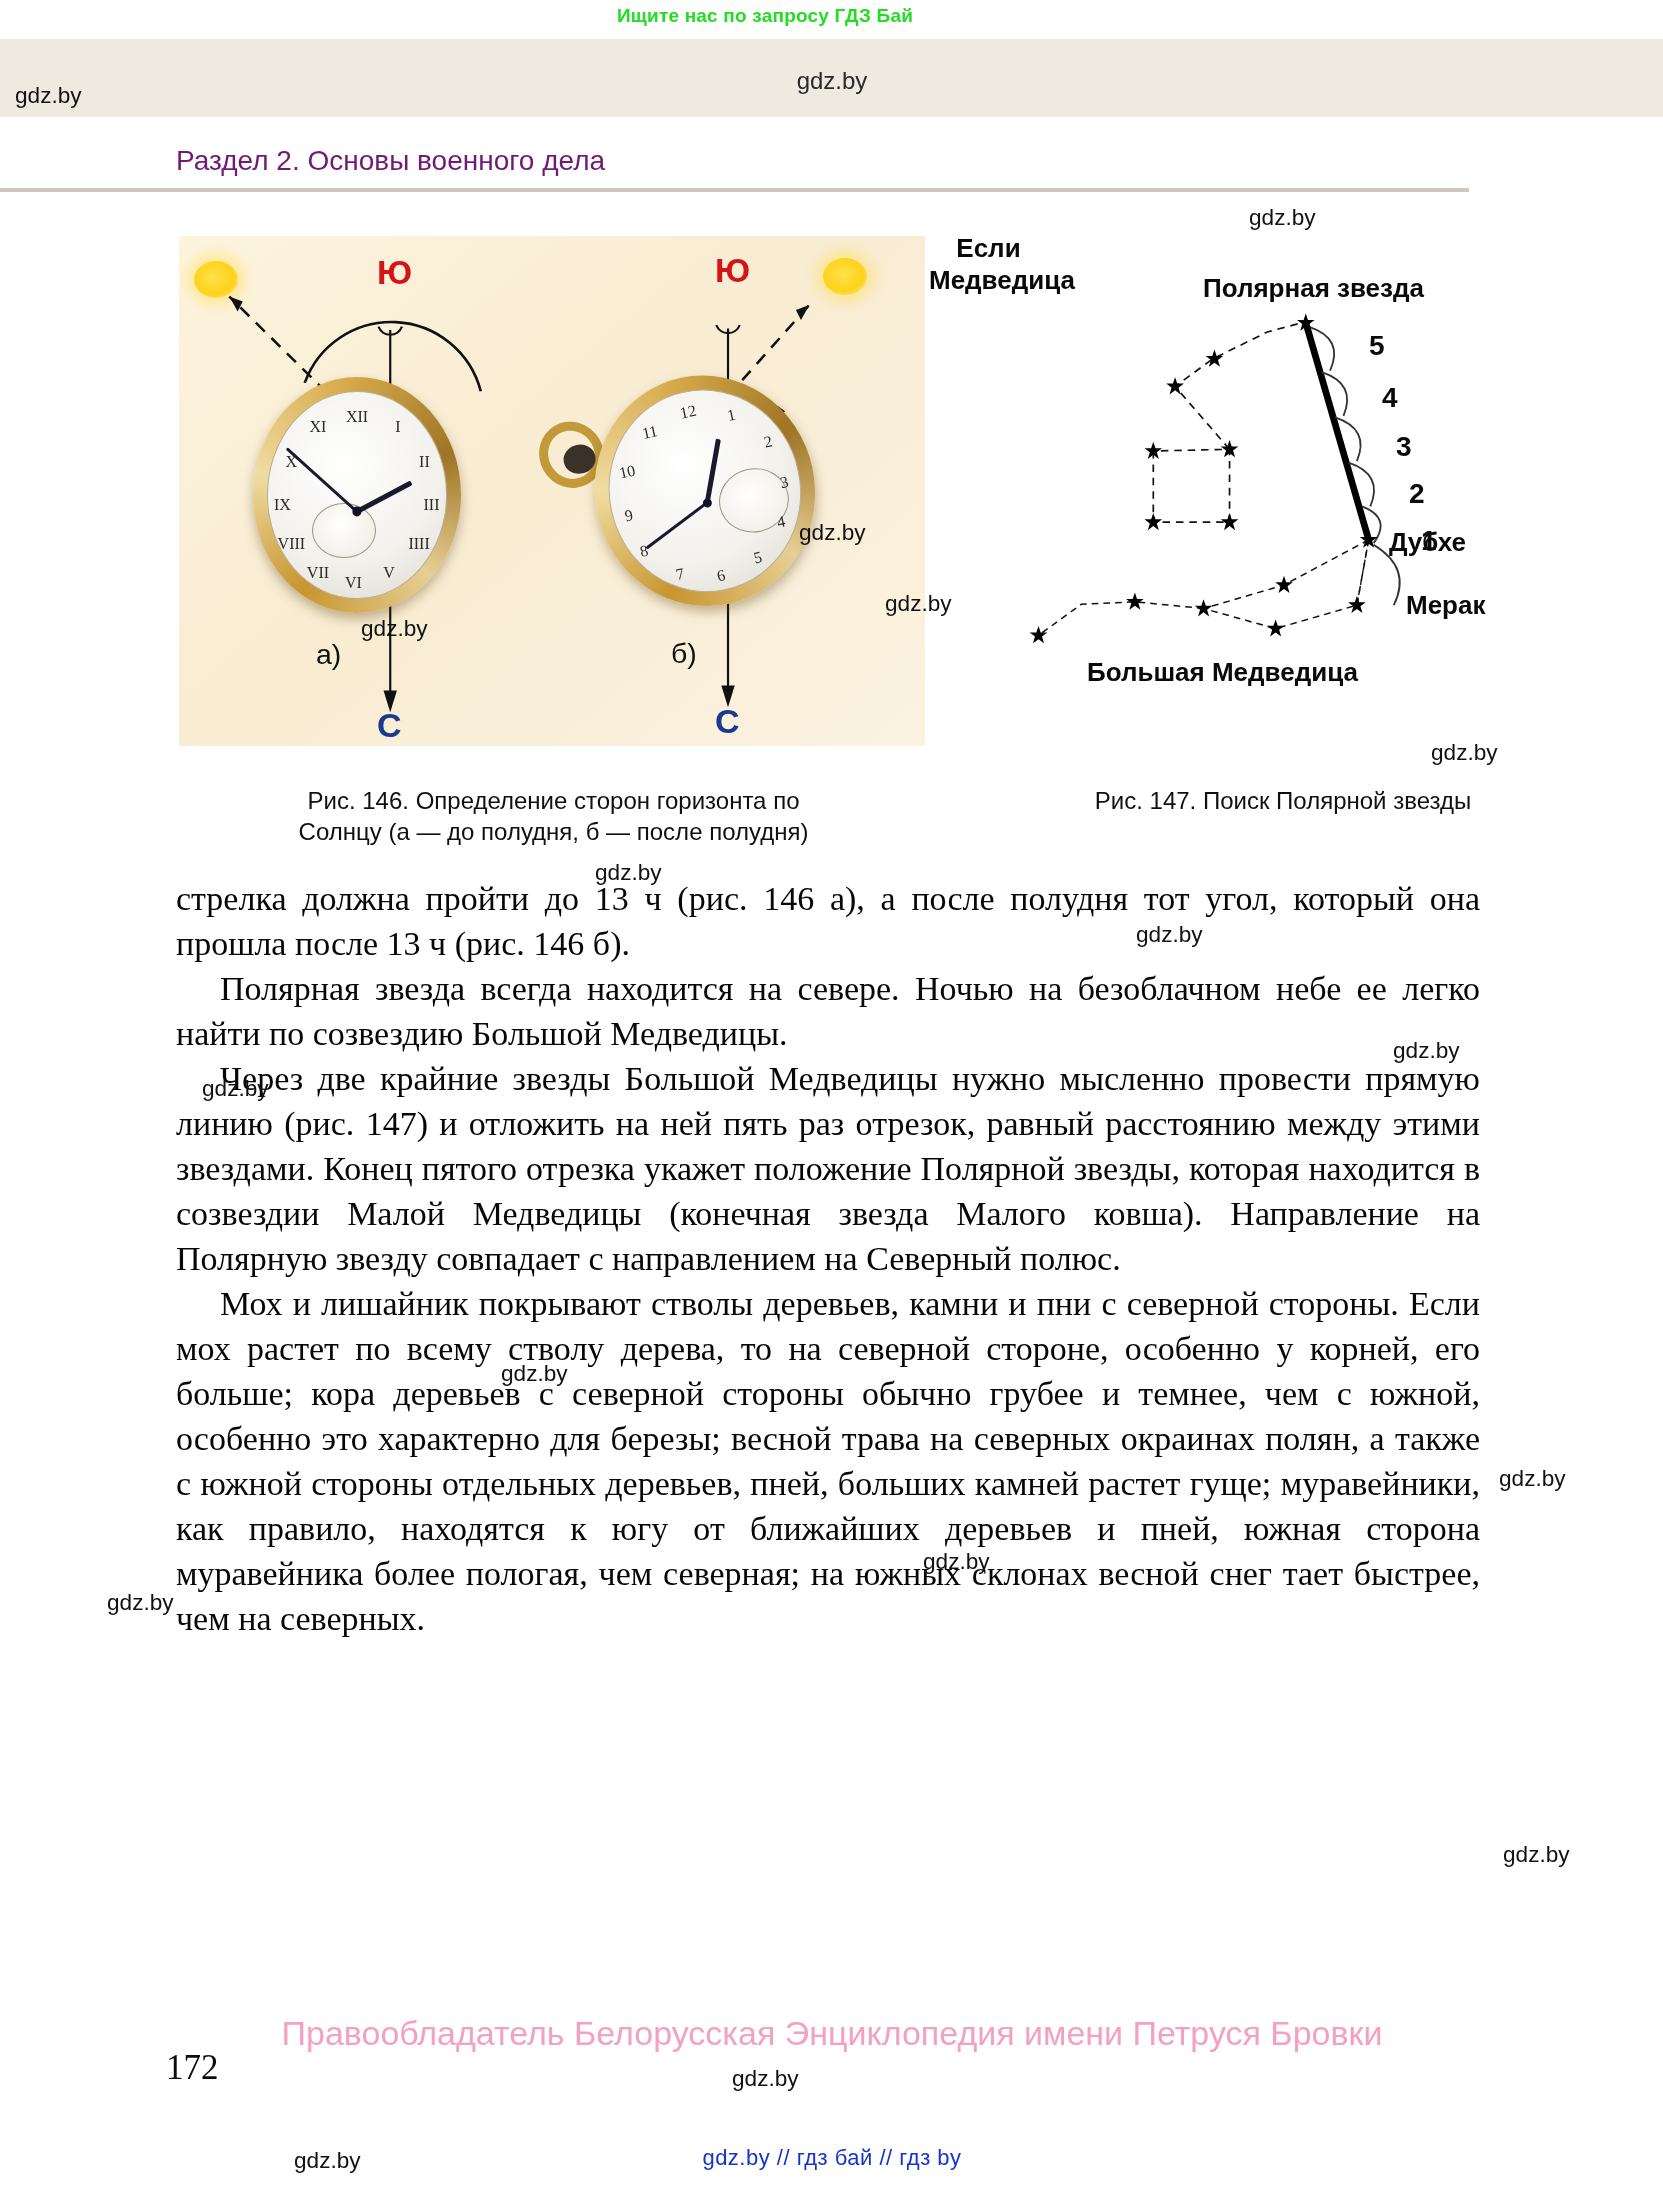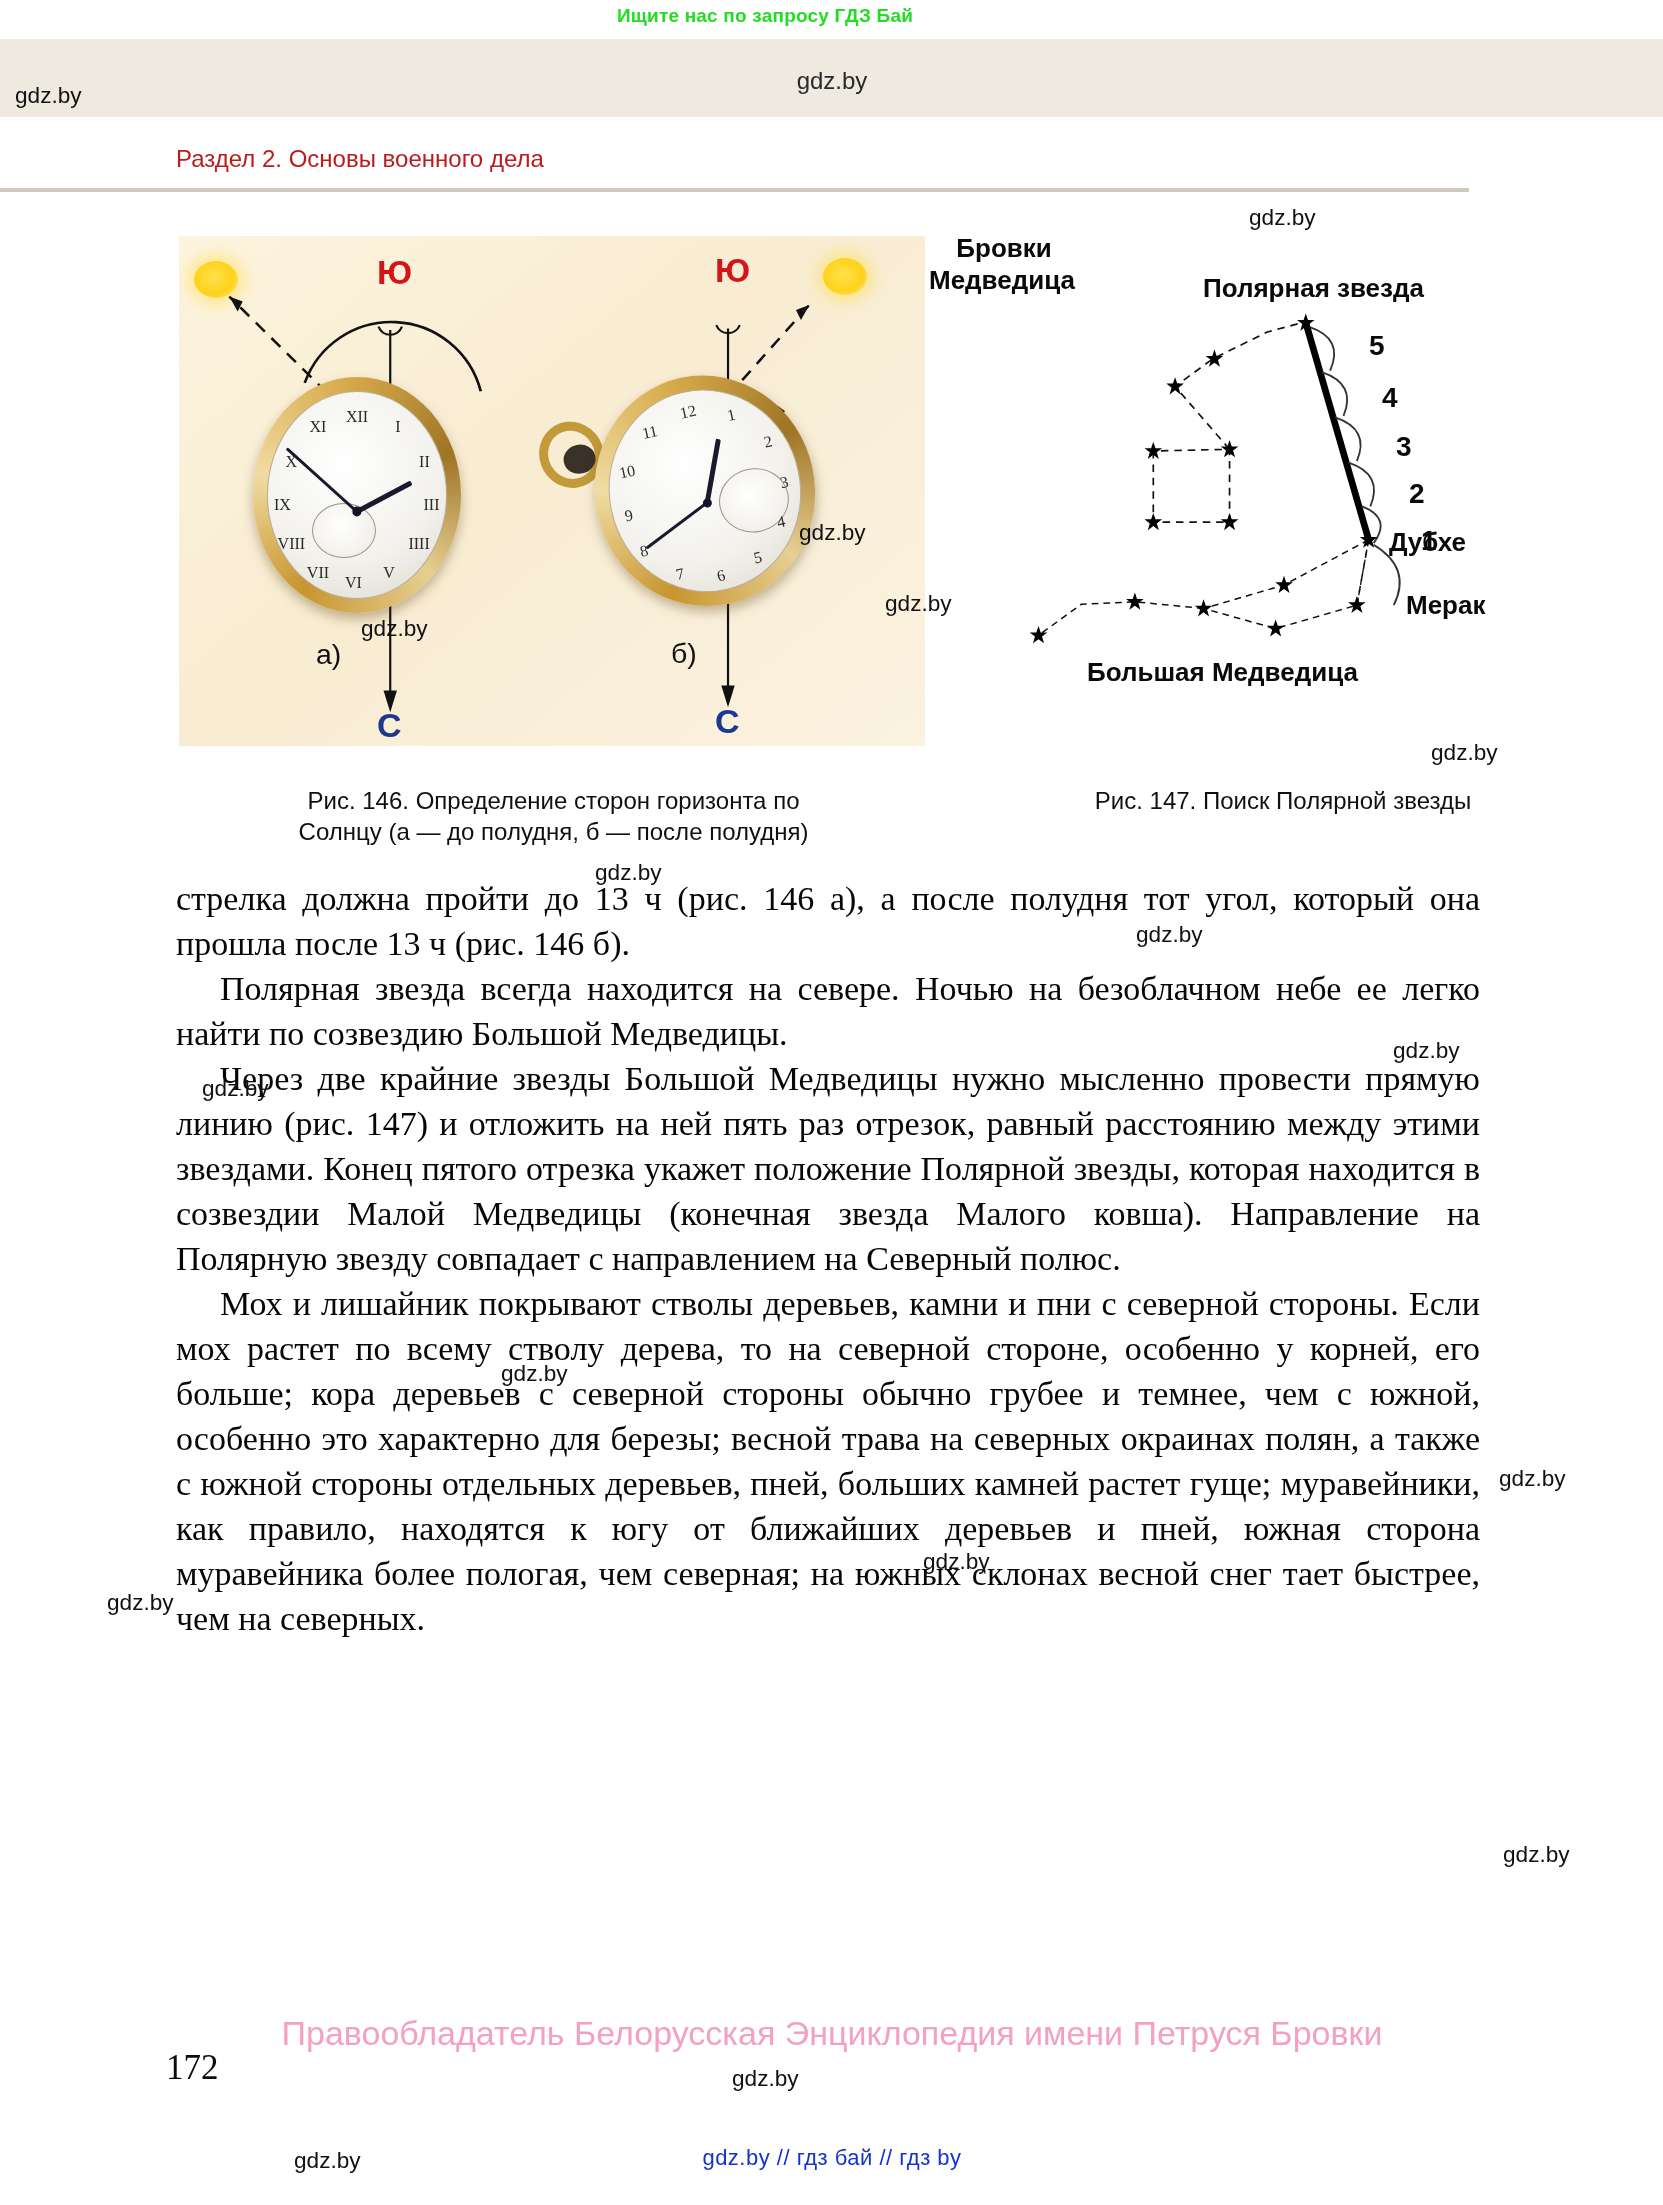--- a/index.html
+++ b/index.html
@@ -40,22 +40,22 @@
     font-family: "Liberation Sans", sans-serif;
     font-size: 24px;
     color: #2a2a2a;
   }
 
   
   .runhead {
     position: absolute;
     top: 145px; left: 176px;
     font-family: "Liberation Sans", sans-serif;
-    font-size: 24px;
-    color: #b91c1c;
+    font-size: 28px;
+    color: #701a75;
     white-space: nowrap;
   }
   .headrule {
     position: absolute;
     top: 188px; left: 0; width: 1469px; height: 4.2px;
     background: #cfc9bd;
   }
 
   
   .wm {
@@ -346,21 +346,21 @@
 
       <use href="#st" x="484" y="396"></use>
       <use href="#st" x="470" y="474"></use>
       <use href="#st" x="373" y="502"></use>
       <use href="#st" x="383" y="450"></use>
       <use href="#st" x="287" y="478"></use>
       <use href="#st" x="205" y="470"></use>
       <use href="#st" x="90" y="510"></use>
     </svg>
 
-    <div class="star-lbl" style="left:-6.7px;top:25px;">Бровки</div>
+    <div class="star-lbl" style="left:-6.7px;top:25px;">Если</div>
     <div class="star-lbl" style="left:-34px;top:57px;">Медведица</div>
     <div class="star-lbl" style="left:240px;top:65px;">Полярная звезда</div>
     <div class="star-lbl" style="left:426px;top:319px;">Дубхе</div>
     <div class="star-lbl" style="left:443px;top:382px;">Мерак</div>
     <div class="star-lbl" style="left:124px;top:449px;">Большая Медведица</div>
 
     <div class="seg-num" style="left:406px;top:122px;">5</div>
     <div class="seg-num" style="left:419px;top:174px;">4</div>
     <div class="seg-num" style="left:433px;top:223px;">3</div>
     <div class="seg-num" style="left:446px;top:270px;">2</div>

